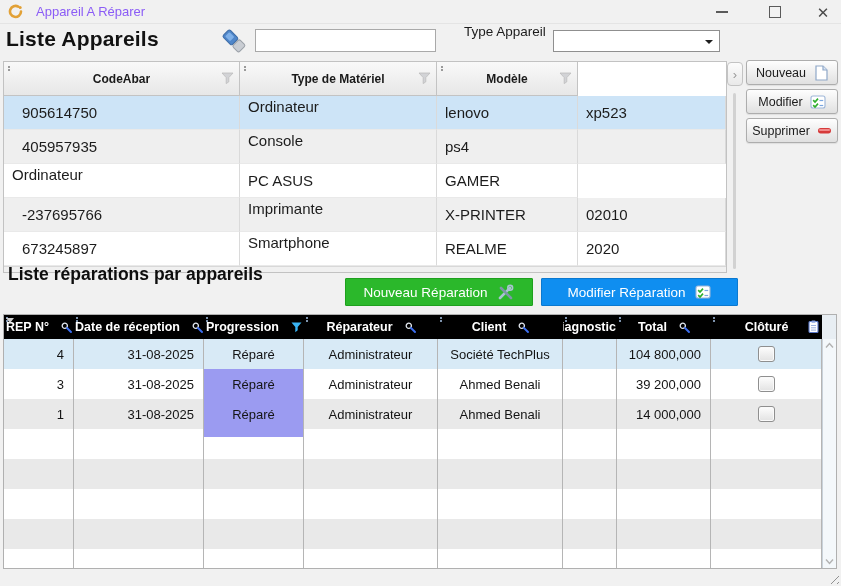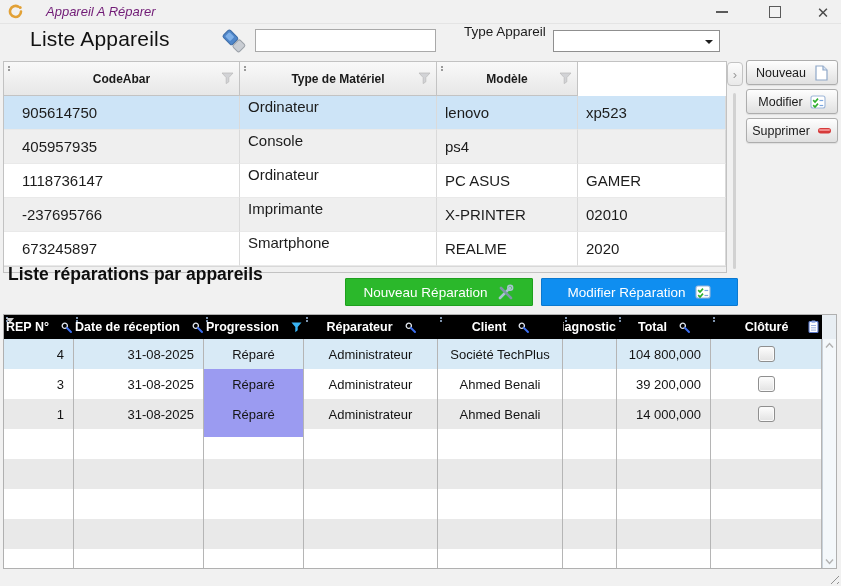--- a/index.html
+++ b/index.html
@@ -2,28 +2,28 @@
 <html><head>
 <meta charset="utf-8">
 <style>
   html,body{margin:0;padding:0;}
   body{font-family:"Liberation Sans","DejaVu Sans",sans-serif;background:#d9d9d9;}
   #win{position:relative;width:841px;height:586px;background:#f1f1f1;overflow:hidden;}
 
   
   .titlebar{position:absolute;left:0;top:0;width:100%;height:23px;border-bottom:1px solid #e4e4e4;}
   .app-icon{position:absolute;left:8px;top:4px;width:15px;height:15px;}
-  .win-title{position:absolute;left:46px;top:4px;font-size:13px;color:#701a75;font-style:italic;}
+  .win-title{position:absolute;left:36px;top:4px;font-size:13px;color:#8b5cf6;}
   .winbtn{position:absolute;top:1px;width:26px;height:22px;display:flex;align-items:center;justify-content:center;color:#4a4a4a;cursor:default;}
   .wb-min{left:709px;}.wb-max{left:762px;}.wb-close{left:810px;font-size:15px;line-height:1;}
   .glyph-min{display:block;width:12px;height:2px;background:#5a5a5a;}
   .glyph-max{display:block;width:10px;height:10px;border:1px solid #5a5a5a;}
 
   
-  .h1{position:absolute;left:6px;top:27px;font-size:21px;font-weight:normal;color:#121212;letter-spacing:.2px;margin-left:24px;}
+  .h1{position:absolute;left:6px;top:27px;font-size:21px;font-weight:bold;color:#121212;letter-spacing:.2px;}
   .scanner{position:absolute;left:220px;top:27px;width:30px;height:30px;}
   .search-box{position:absolute;left:255px;top:29px;width:171px;height:21px;border:1px solid #a9a9a9;background:#fff;font-size:13px;padding:0 4px;outline:none;font-family:inherit;}
   .type-label{position:absolute;left:464px;top:24px;font-size:13.5px;color:#1c1c1c;}
   .combo{position:absolute;left:553px;top:30px;width:167px;height:22px;border:1px solid #8f8f8f;background:#fff;box-sizing:border-box;}
   .combo-arrow{position:absolute;right:6px;top:9px;width:0;height:0;border-left:4px solid transparent;border-right:4px solid transparent;border-top:4px solid #1f1f1f;}
 
   
   .t1{position:absolute;left:3px;top:61px;width:724px;height:212px;border:1px solid #c2c2c2;box-sizing:border-box;background:#fff;}
   .t1-head{display:grid;grid-template-columns:236px 197px 141px 148px;height:34px;}
   .t1-hcell{position:relative;display:flex;align-items:center;justify-content:center;font-weight:bold;font-size:12px;color:#1a1a1a;background:linear-gradient(#f9f9f9,#e7e7e7);border-right:1px solid #c3c3c3;border-bottom:1px solid #c3c3c3;overflow:hidden;}
@@ -142,21 +142,20 @@
           <div class="t1-cell t1c-marque">lenovo</div>
           <div class="t1-cell t1c-modele">xp523</div>
         </div>
         <div class="t1-row gray">
           <div class="t1-cell t1c-code">405957935</div>
           <div class="t1-cell t1c-type">Console</div>
           <div class="t1-cell t1c-marque">ps4</div>
           <div class="t1-cell t1c-modele"></div>
         </div>
         <div class="t1-row white">
-          <div class="t1-cell t1c-code">1118736147</div>
           <div class="t1-cell t1c-type">Ordinateur</div>
           <div class="t1-cell t1c-marque">PC ASUS</div>
           <div class="t1-cell t1c-modele">GAMER</div>
         </div>
         <div class="t1-row gray">
           <div class="t1-cell t1c-code">-237695766</div>
           <div class="t1-cell t1c-type">Imprimante</div>
           <div class="t1-cell t1c-marque">X-PRINTER</div>
           <div class="t1-cell t1c-modele">02010</div>
         </div>

